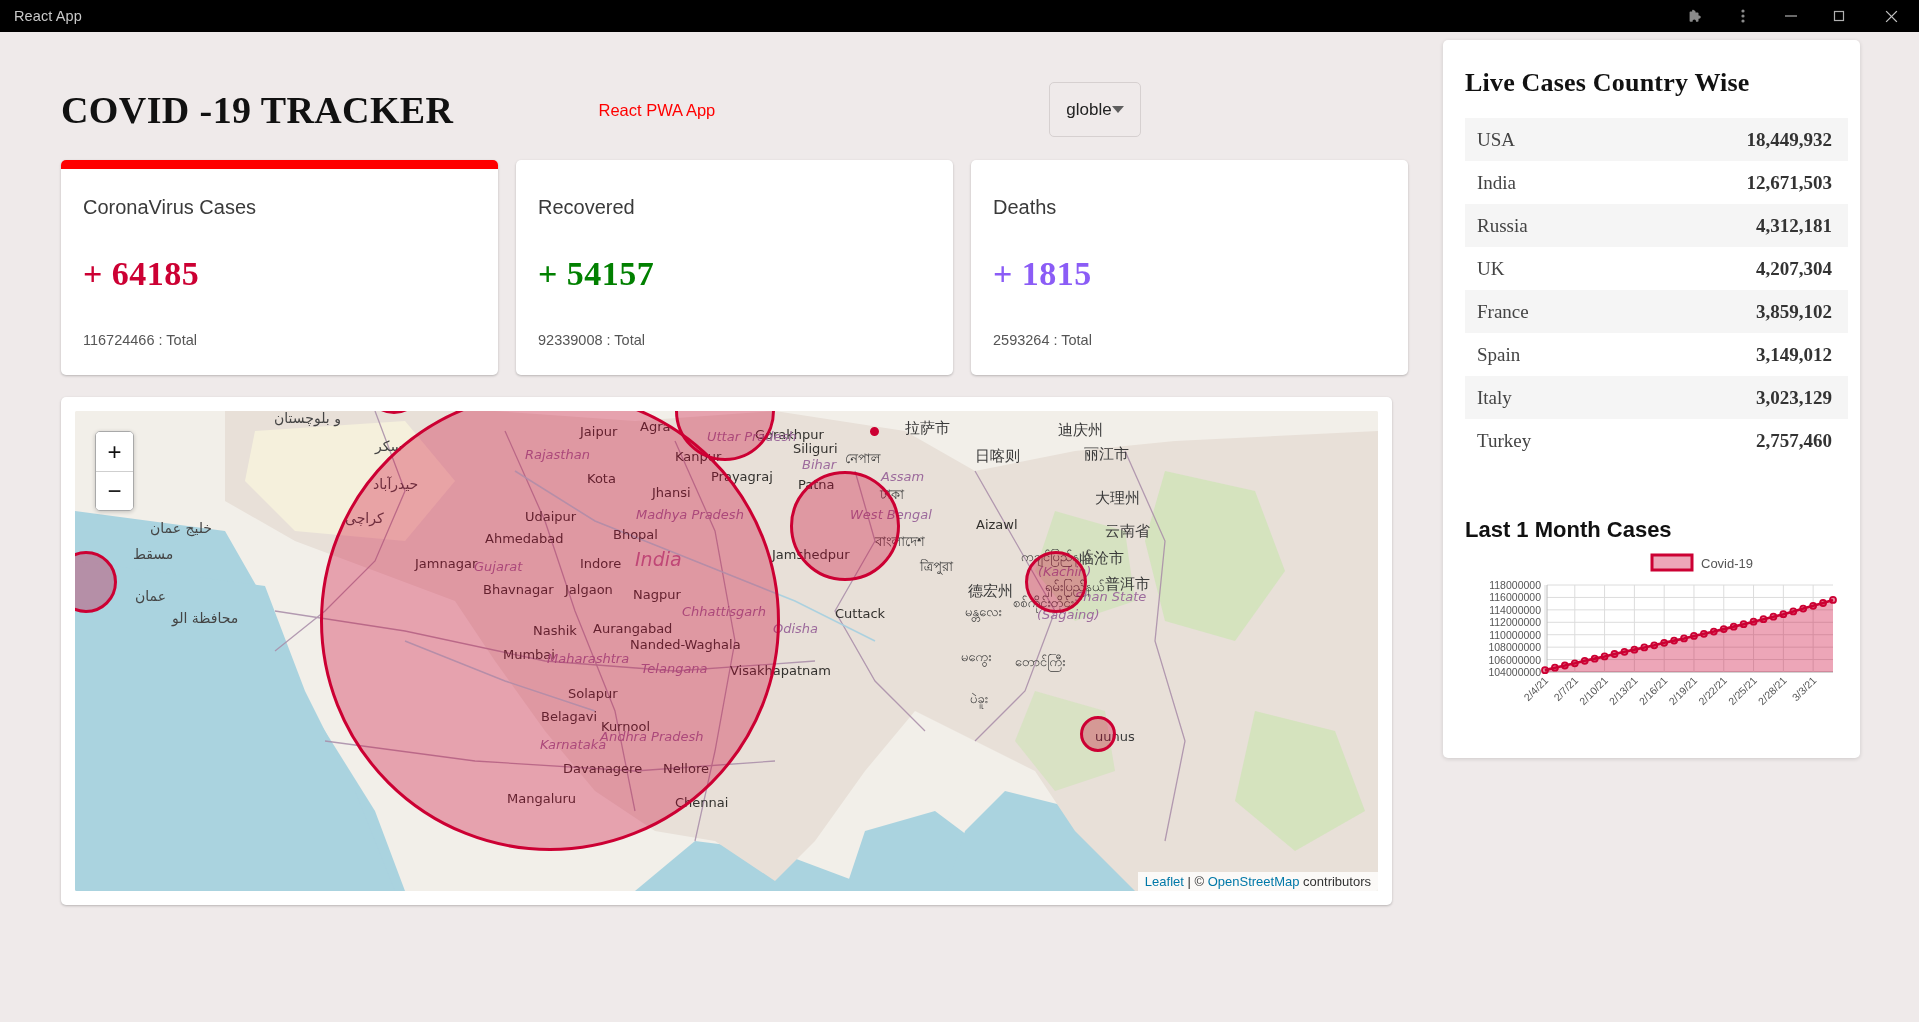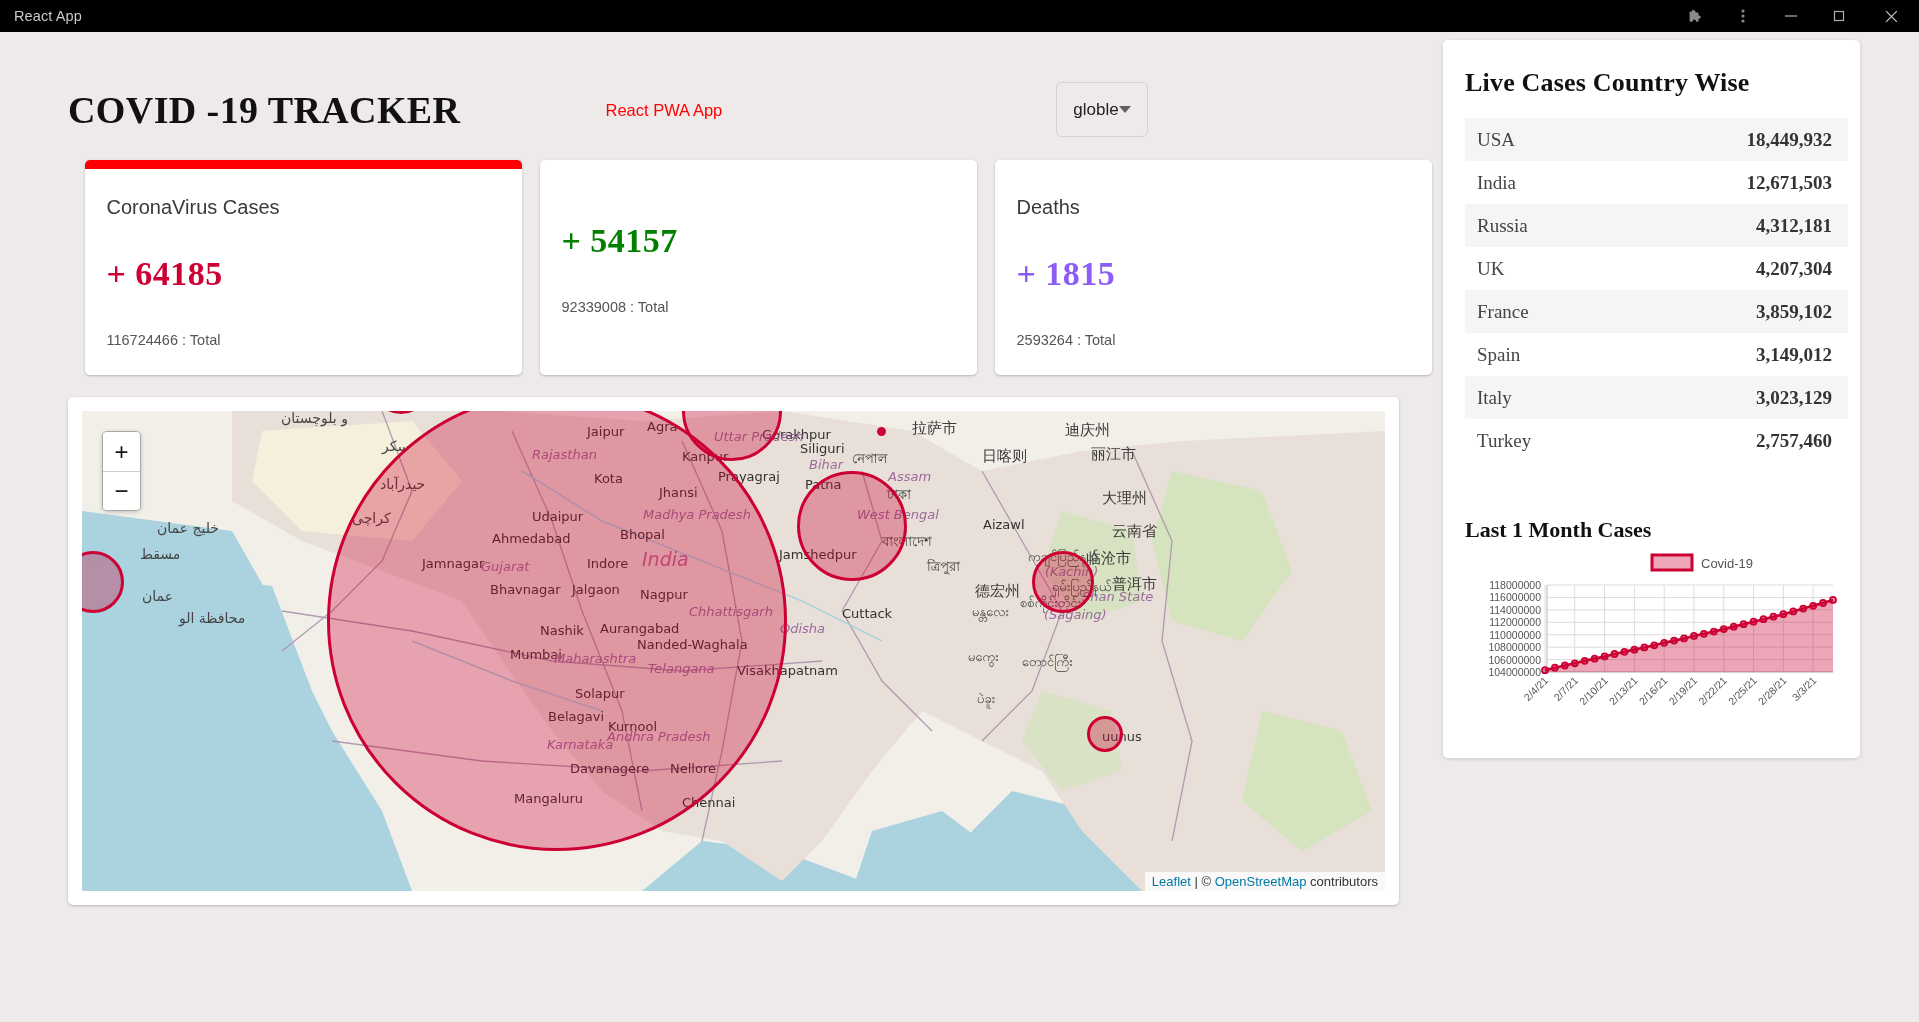--- a/index.html
+++ b/index.html
@@ -37,21 +37,21 @@
   .app {
     width: 1919px; height: 990px;
     background: #efeaea;
     position: relative;
     display: block;
   }
 
   
   .left-col {
     position: absolute;
-    left: 8px; top: 0;
+    left: 1px; top: 0;
     width: 1440px;
     height: 816px;
     padding: 0;
   }
 
   .header-row {
     display: flex; align-items: center;
     padding: 36px 0 0 60px;
     height: 120px;
     position: relative;
@@ -87,21 +87,20 @@
     border-right: 6px solid transparent;
     border-top: 7px solid #5f5f5f;
   }
 
   
   .cards {
     display: flex;
     gap: 18px;
     padding: 0 0 0 60px;
     margin-top: 8px;
-    justify-content: center;
   }
   .card {
     background: #ffffff;
     border-radius: 5px;
     width: 437px;
     height: 215px;
     box-shadow: 0 1px 3px rgba(0,0,0,.14), 0 1px 2px rgba(0,0,0,.10);
     padding: 26px 22px 0 22px;
     position: relative;
     overflow: hidden;
@@ -227,21 +226,21 @@
     height: 43px;
     padding: 0 16px 0 12px;
     font-family: "Liberation Serif", serif;
   }
   .country-row:nth-child(odd) { background: #f5f5f5; }
   .country-row:nth-child(even) { background: #ffffff; }
   .country-name { font-size: 19px; color: #444444; }
   .country-cases { font-size: 19px; font-weight: bold; color: #333333; }
 
   .chart-title {
-    font-family: Liberation Serif, serif;
+    font-family: Liberation Sans, sans-serif;
     font-weight: bold;
     font-size: 22px;
     color: #111;
     margin: 6px 0 4px 0;
   }
   .chart-wrap {
     width: 100%;
     height: 175px;
     position: relative;
   }
@@ -300,20 +299,21 @@
     <div class="cards">
 
       <div class="card">
         <div class="accent"></div>
         <div class="card-title">CoronaVirus Cases</div>
         <div class="card-value cases">+ 64185</div>
         <div class="card-total">116724466 : Total</div>
       </div>
 
       <div class="card">
+        <div class="card-title">Recovered</div>
         <div class="card-value recov">+ 54157</div>
         <div class="card-total">92339008 : Total</div>
       </div>
 
       <div class="card">
         <div class="card-title">Deaths</div>
         <div class="card-value deaths">+ 1815</div>
         <div class="card-total">2593264 : Total</div>
       </div>
 

